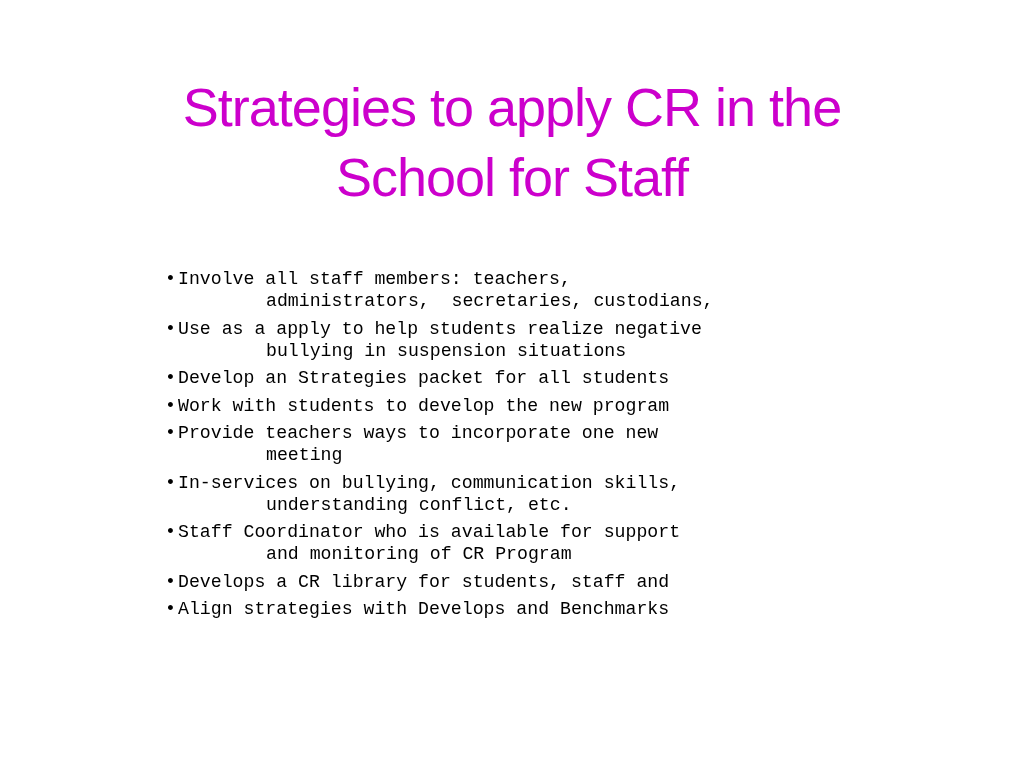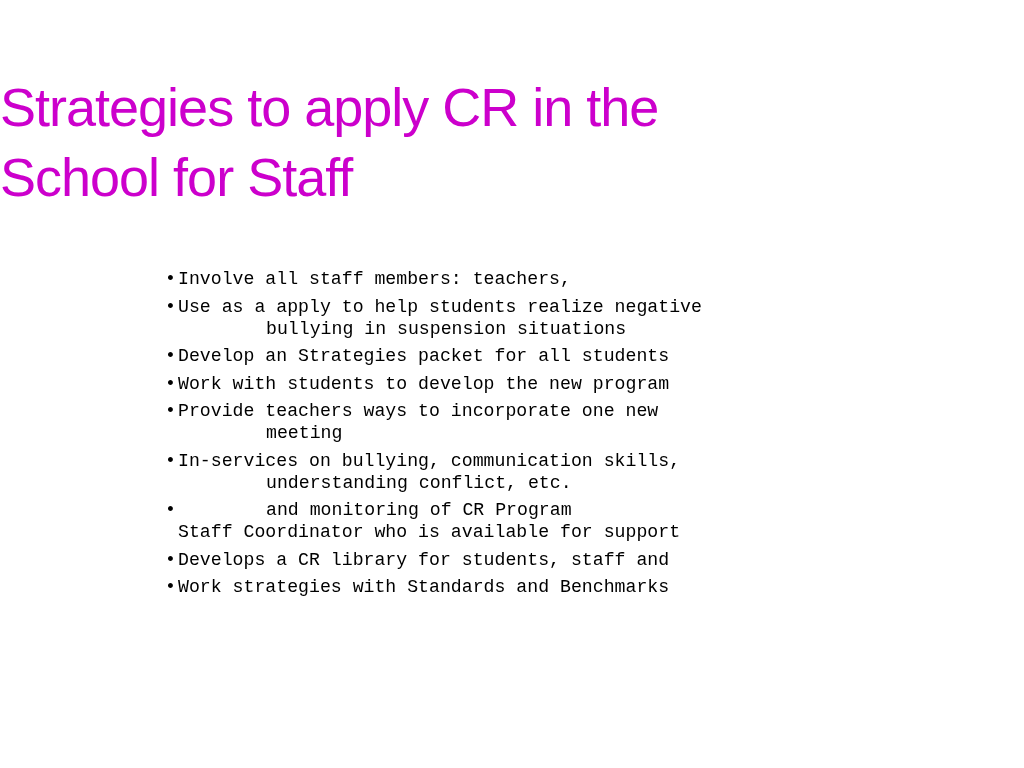--- a/index.html
+++ b/index.html
@@ -11,21 +11,21 @@
       width: 1024px;
       height: 768px;
       position: relative;
       overflow: hidden;
     }
     .slide-title {
       position: absolute;
       left: 0;
       top: 72px;
       width: 1024px;
-      text-align: left;
+      text-align: center;
       font-family: "Liberation Sans", sans-serif;
       font-size: 54px;
       line-height: 70px;
       color: #cc00cc;
       letter-spacing: -1px;
       margin: 0;
       font-weight: normal;
     }
     .slide-title span { display: block; }
     .bullets {
@@ -66,20 +66,21 @@
 
 <h1 class="slide-title">
   <span>Strategies to apply CR in the</span>
   <span>School for Staff</span>
 </h1>
 
 <ul class="bullets">
   <li class="bullet-item">
     <span class="bullet-dot">•</span>
     <span class="bullet-line">Involve all staff members: teachers,</span>
+    <span class="bullet-line cont">administrators,  secretaries, custodians,</span>
   </li>
   <li class="bullet-item">
     <span class="bullet-dot">•</span>
     <span class="bullet-line">Use as a apply to help students realize negative</span>
     <span class="bullet-line cont">bullying in suspension situations</span>
   </li>
   <li class="bullet-item">
     <span class="bullet-dot">•</span>
     <span class="bullet-line">Develop an Strategies packet for all students</span>
   </li>
@@ -92,24 +93,24 @@
     <span class="bullet-line">Provide teachers ways to incorporate one new</span>
     <span class="bullet-line cont">meeting</span>
   </li>
   <li class="bullet-item">
     <span class="bullet-dot">•</span>
     <span class="bullet-line">In-services on bullying, communication skills,</span>
     <span class="bullet-line cont">understanding conflict, etc.</span>
   </li>
   <li class="bullet-item">
     <span class="bullet-dot">•</span>
+    <span class="bullet-line">Staff Coordinator who is available for support</span>
     <span class="bullet-line cont">and monitoring of CR Program</span>
-    <span class="bullet-line">Staff Coordinator who is available for support</span>
   </li>
   <li class="bullet-item">
     <span class="bullet-dot">•</span>
     <span class="bullet-line">Develops a CR library for students, staff and</span>
   </li>
   <li class="bullet-item">
     <span class="bullet-dot">•</span>
-    <span class="bullet-line">Work strategies with Standards and Benchmarks</span>
+    <span class="bullet-line">Align strategies with Develops and Benchmarks</span>
   </li>
 </ul>
 
 </body></html>

